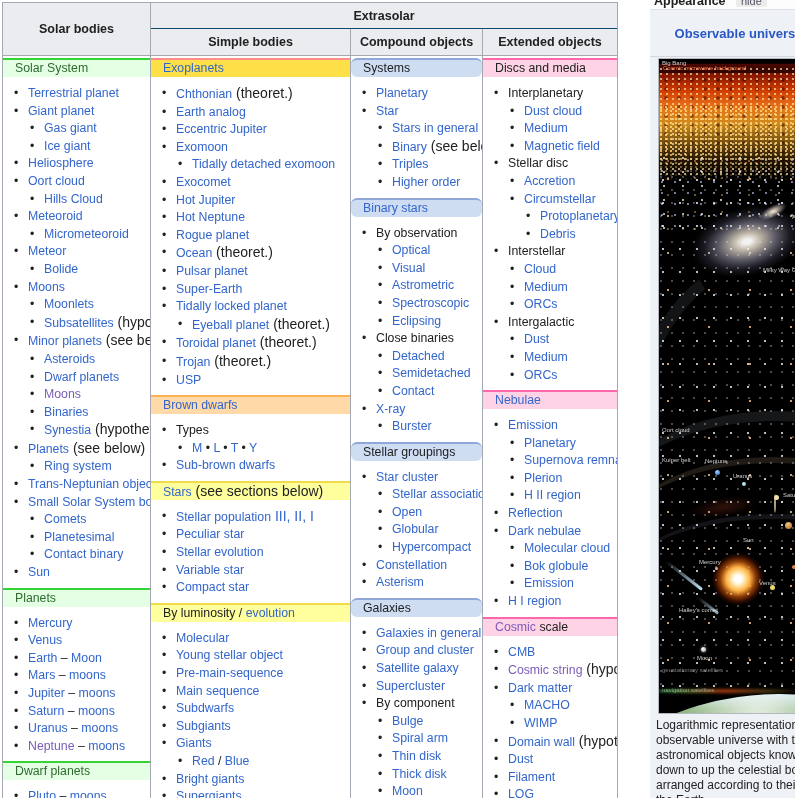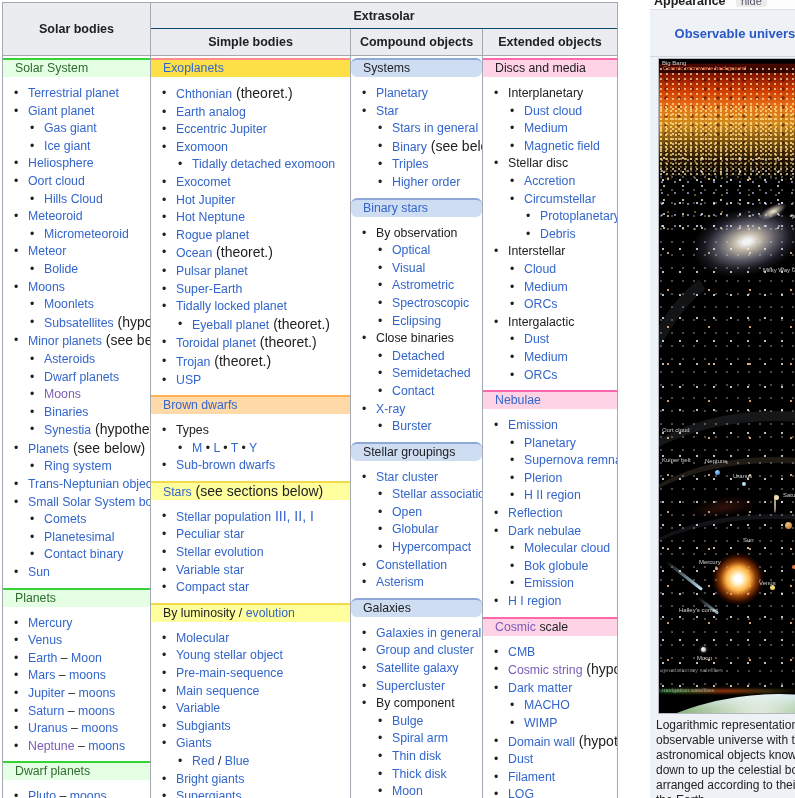--- a/index.html
+++ b/index.html
@@ -245,21 +245,21 @@
             <li class="d0"><span class="lk">Compact star</span></li>
           </ul>
         </div>
         <div class="sec sec-yellow">
           <div class="sh"><span>By luminosity / </span><span class="lk">evolution</span></div>
           <ul>
             <li class="d0"><span class="lk">Molecular</span></li>
             <li class="d0"><span class="lk">Young stellar object</span></li>
             <li class="d0"><span class="lk">Pre-main-sequence</span></li>
             <li class="d0"><span class="lk">Main sequence</span></li>
-            <li class="d0"><span class="lk">Variable</span></li>
+            <li class="d0"><span class="lk">Subdwarfs</span></li>
             <li class="d0"><span class="lk">Subgiants</span></li>
             <li class="d0"><span class="lk">Giants</span></li>
             <li class="d1"><span class="lk">Red</span><span> / </span><span class="lk">Blue</span></li>
             <li class="d0"><span class="lk">Bright giants</span></li>
             <li class="d0"><span class="lk">Supergiants</span></li>
             <li class="d1"><span class="lk">Red</span><span> / </span><span class="lk">Blue</span></li>
           </ul>
         </div>
       </div>
     <div class="col c3">

